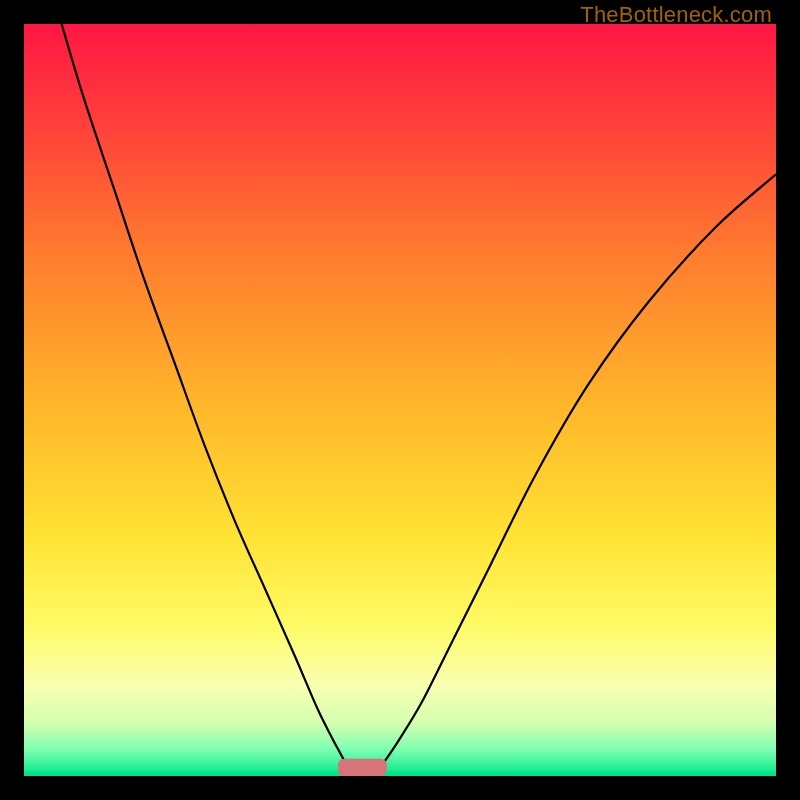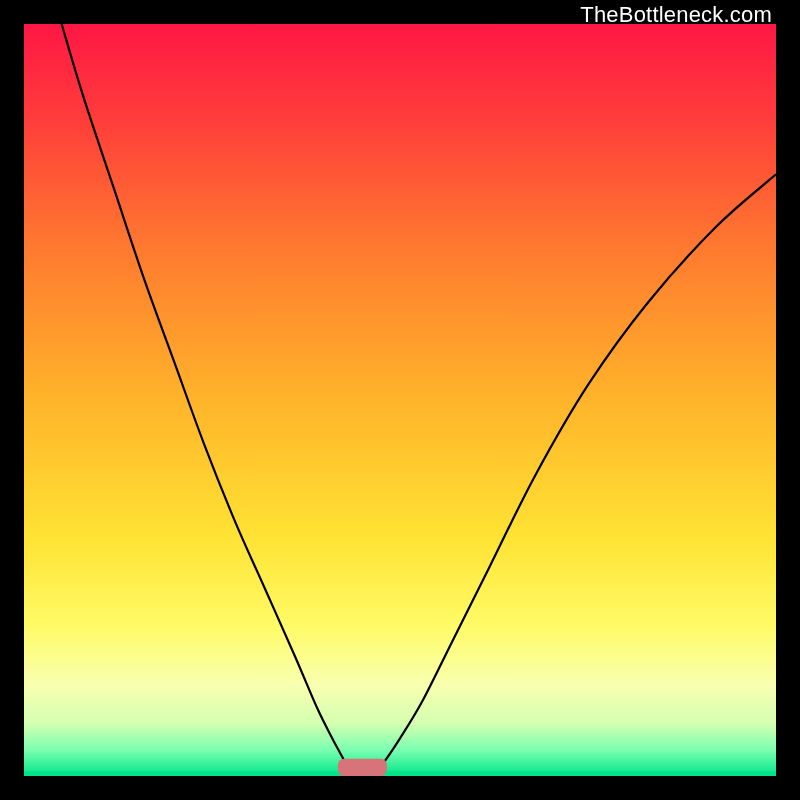--- a/index.html
+++ b/index.html
@@ -23,21 +23,21 @@
     position: absolute;
     left: 0;
     top: 0;
     width: 752px;
     height: 752px;
   }
   .watermark {
     position: absolute;
     top: 2px;
     right: 28px;
-    color: #ffffff;
+    color: #a16207;
     font-size: 22px;
     font-weight: 500;
     letter-spacing: 0.2px;
   }
   svg {
     display: block;
   }
 </style>
 </head>
 <body>

